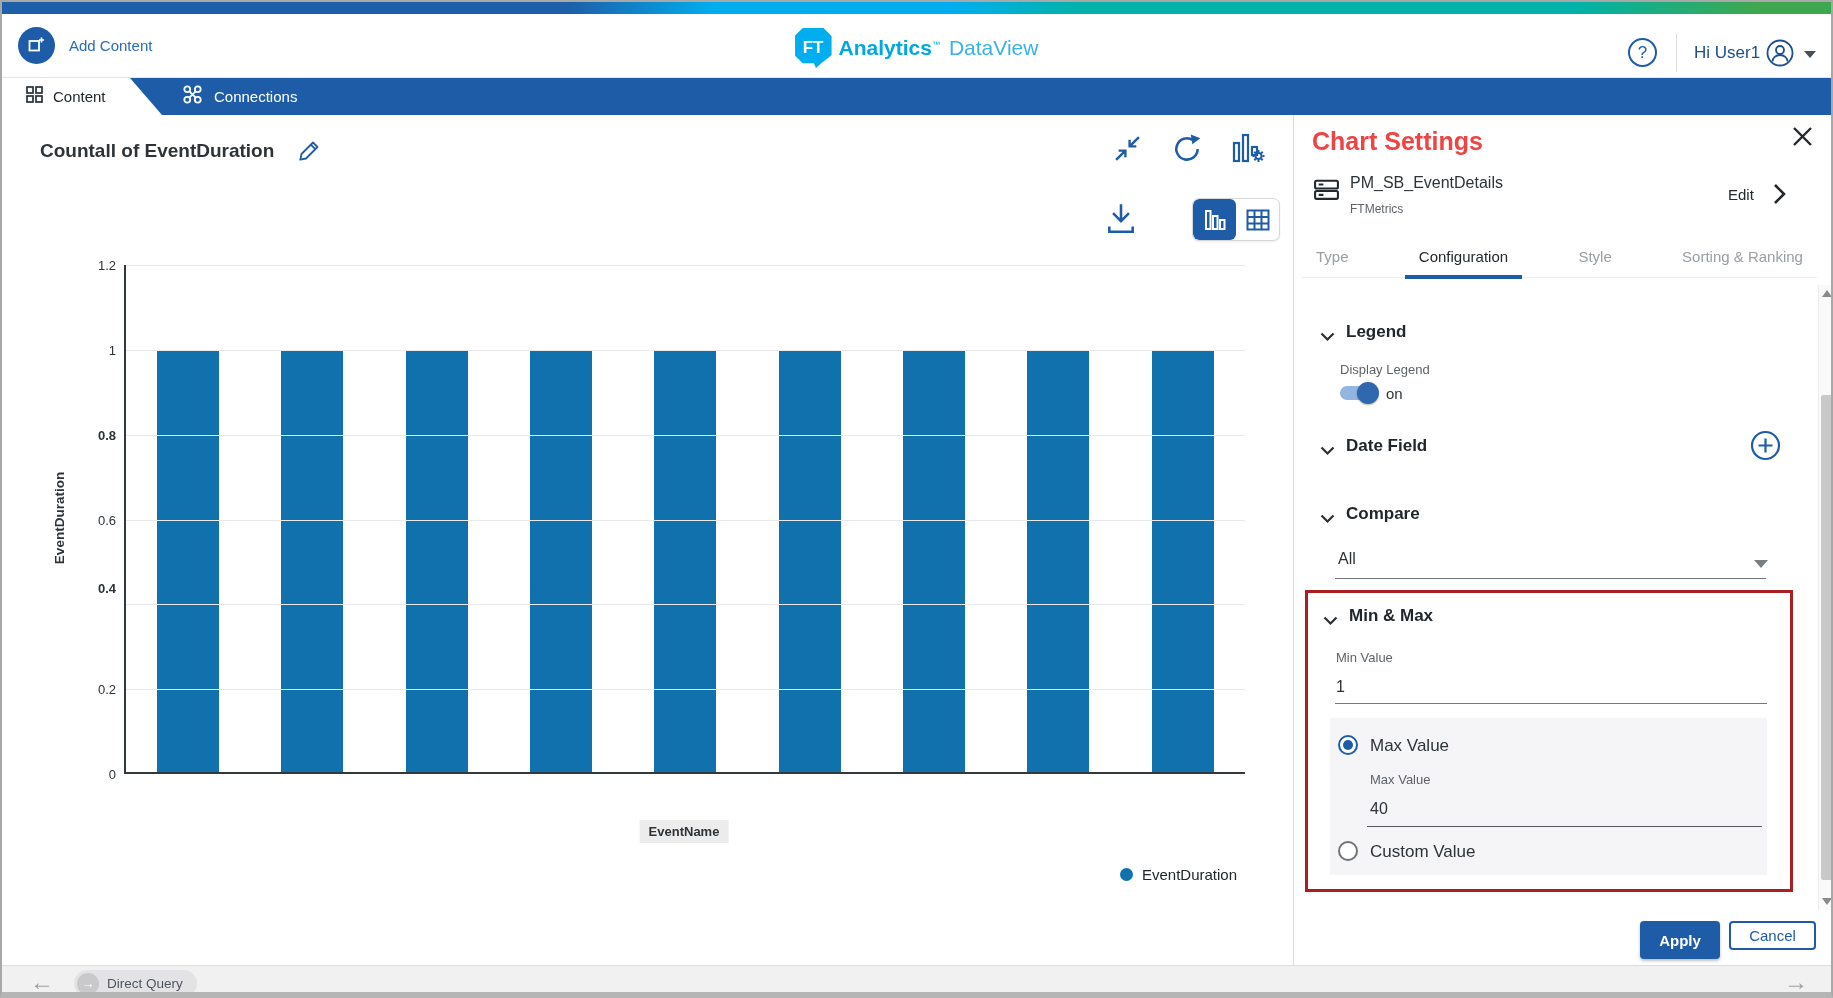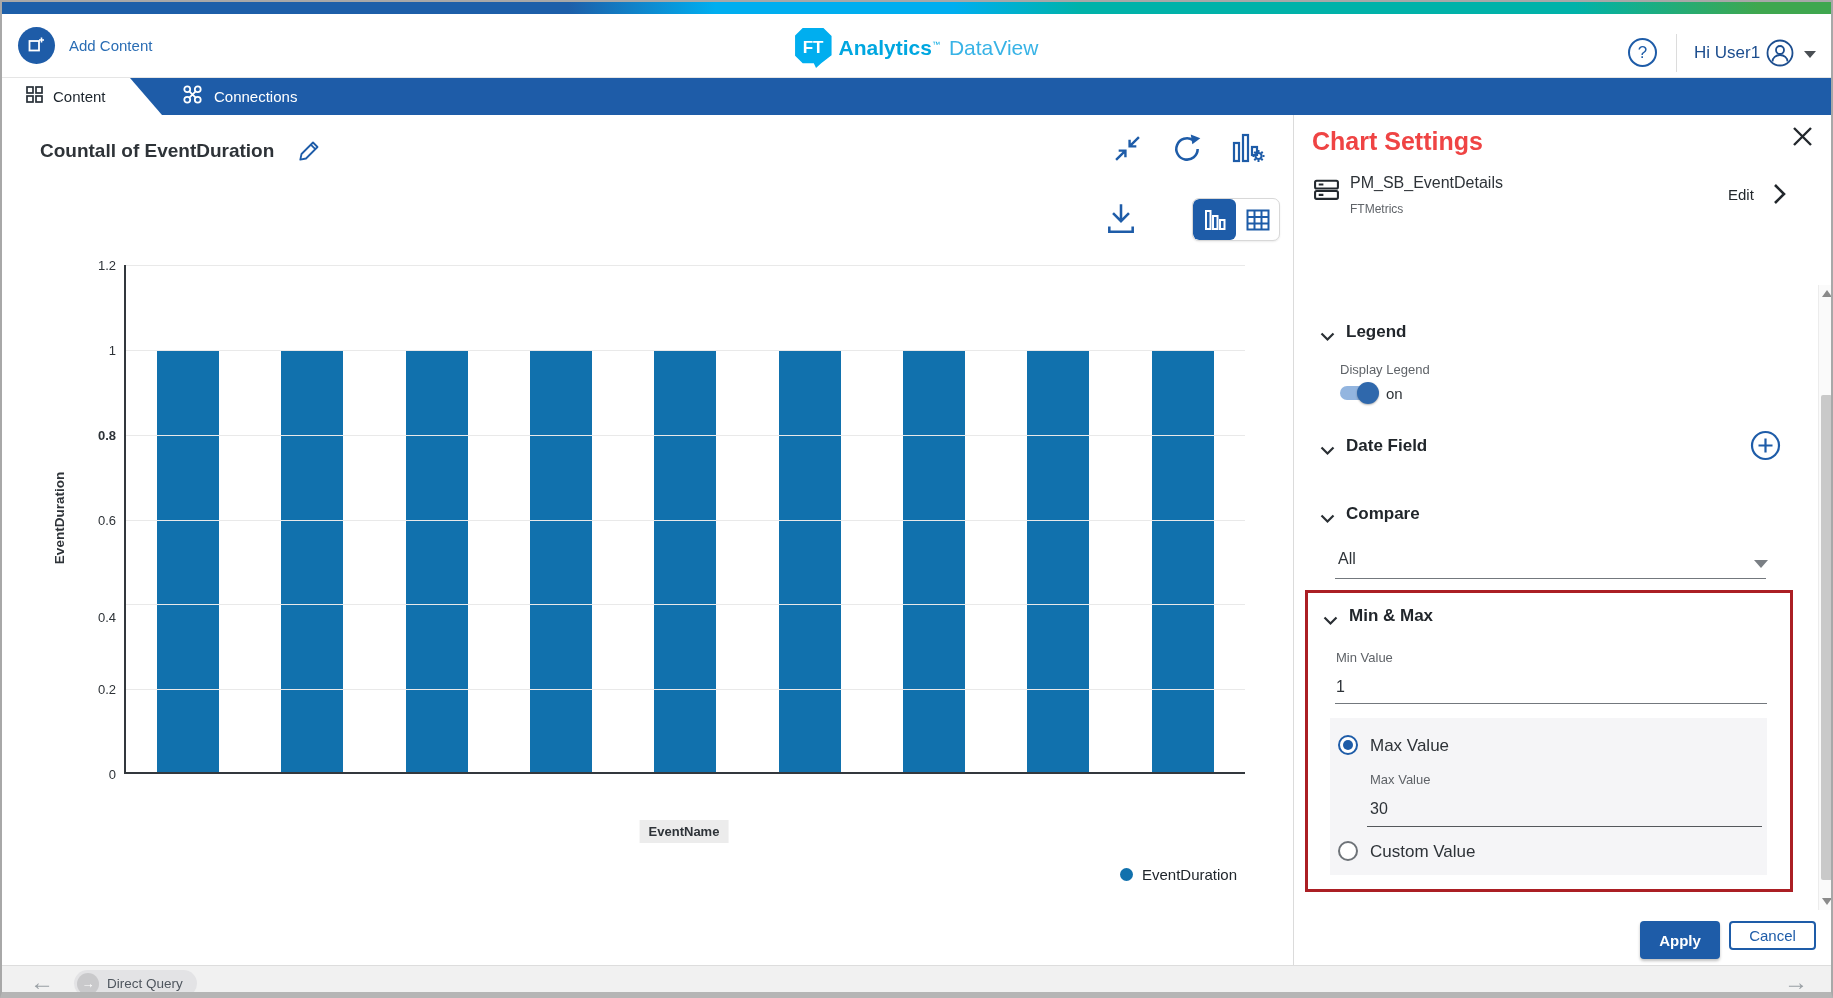--- a/index.html
+++ b/index.html
@@ -242,21 +242,21 @@
           <rect x="1.5" y="1.5" width="21" height="19" fill="none" stroke="#1e5ca8" stroke-width="2"></rect>
           <path d="M8.5 1.5 V20.5 M15.5 1.5 V20.5 M1.5 8 H22.5 M1.5 14.5 H22.5" stroke="#1e5ca8" stroke-width="2"></path>
         </svg>
     </div>
   </div>
 
   <div class="ylabel">EventDuration</div>
   <div class="yticks" id="yticks">
       <div class="ytick" style="top: 509px;">0</div>
       <div class="ytick" style="top: 424.167px;">0.2</div>
-      <div class="ytick" style="top: 352px;">0.4</div>
+      <div class="ytick" style="top: 323px; font-weight: bold;">0.4</div>
       <div class="ytick" style="top: 254.5px;">0.6</div>
       <div class="ytick" style="top: 169.667px; font-weight: bold;">0.8</div>
       <div class="ytick" style="top: 84.8333px;">1</div>
       <div class="ytick" style="top: 0px;">1.2</div>
     </div>
   <div class="plot" id="plot">
     <div class="bars" id="bars">
         <div class="bar-cell">
           <div class="bar" style="height: 83.3333%; background: rgb(17, 113, 173);"></div>
         </div>
@@ -313,20 +313,26 @@
       </svg>
   </span>
   <div class="src-name">PM_SB_EventDetails</div>
   <div class="src-sub">FTMetrics</div>
   <span class="src-edit">Edit</span>
   <span class="src-chev">
     <svg width="16" height="22" viewBox="0 0 14 22">
         <path d="M2 2 L11 11 L2 20" fill="none" stroke="#22272c" stroke-width="2.6"></path>
       </svg>
   </span>
+  <div class="ptabs" id="ptabs">
+      <span class="ptab">Type</span>
+      <span class="ptab active">Configuration</span>
+      <span class="ptab">Style</span>
+      <span class="ptab">Sorting &amp; Ranking</span>
+    </div>
 
   <span class="sec-chev" style="left:1318px; top:326px;">
     <svg width="15" height="10" viewBox="0 0 15 10">
         <path d="M1.5 1.5 L7.5 7.5 L13.5 1.5" fill="none" stroke="#2a2f34" stroke-width="2.2"></path>
       </svg>
   </span>
   <div class="sec-title" style="left:1344px; top:320px;">Legend</div>
   <div class="small-lbl" style="left:1338px; top:360px;">Display Legend</div>
   <div class="toggle">
       <span class="knob"></span>
@@ -364,21 +370,21 @@
   </span>
   <div class="sec-title" style="left:1347px; top:604px;">Min &amp; Max</div>
   <div class="small-lbl" style="left:1334px; top:648px;">Min Value</div>
   <div class="field-val" style="left:1334px; top:676px;">1</div>
   <div class="underline" style="left:1333px; top:701px; width:432px;"></div>
 
   <div class="graybox"></div>
   <span class="radio sel" style="left:1336px; top:733px;"></span>
   <div class="radio-lbl" style="left:1368px; top:734px;">Max Value</div>
   <div class="small-lbl" style="left:1368px; top:770px;">Max Value</div>
-  <div class="field-val" style="left:1368px; top:798px;">30</div>
+  <div class="field-val" style="left:1368px; top:798px;">40</div>
   <div class="underline" style="left:1365px; top:824px; width:395px; background:#54585c;"></div>
   <span class="radio unsel" style="left:1336px; top:839px;"></span>
   <div class="radio-lbl" style="left:1368px; top:840px;">Custom Value</div>
 
   <button class="btn-apply">Apply</button>
   <button class="btn-cancel">Cancel</button>
 
   <div class="pscroll">
     <span class="up"></span>
     <span class="thumb"></span>

